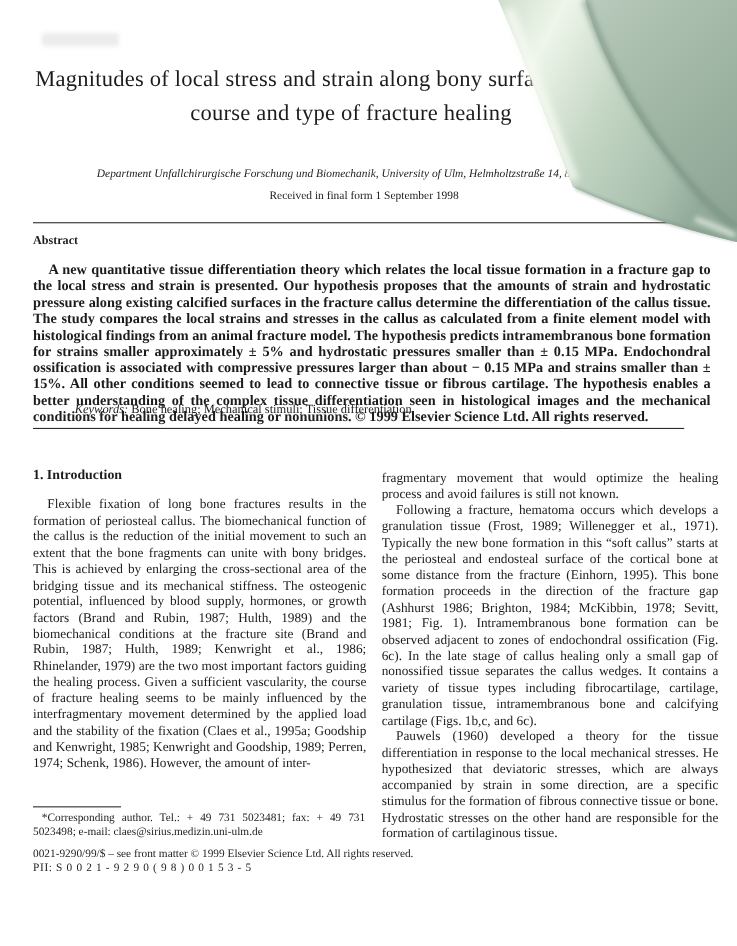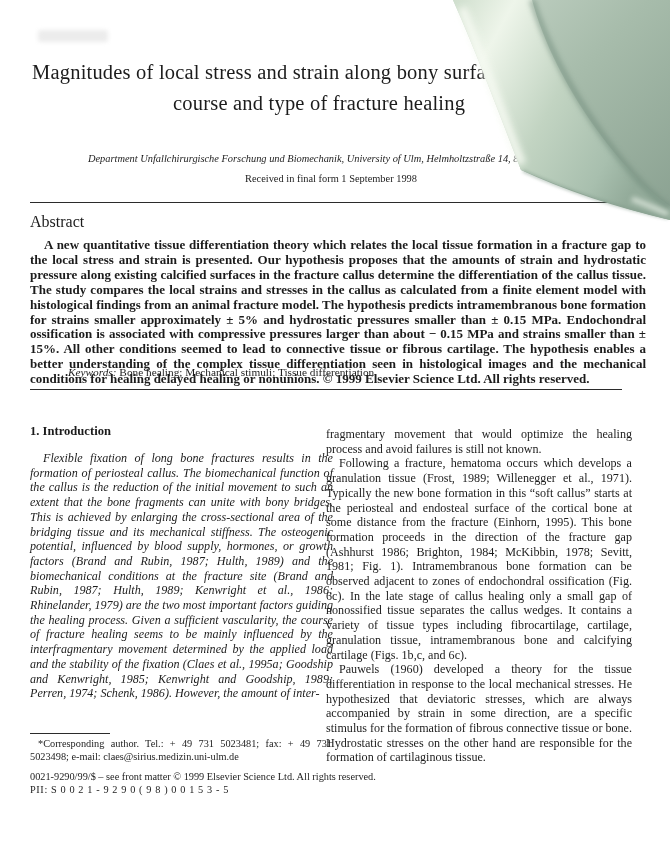--- a/index.html
+++ b/index.html
@@ -18,33 +18,33 @@
     background:#ececec;border-radius:3px;filter:blur(2px);
   }
   .title-line1{left:32px;top:61px;width:472px;font-size:20.5px;letter-spacing:.2px;}
   .title-line2{left:173px;top:92px;font-size:20.5px;letter-spacing:.2px;white-space:nowrap;text-align:center;}
   .authors{left:243px;top:127px;font-size:15.5px;white-space:nowrap;}
   .affiliation{left:88px;top:153px;width:432px;font-size:10.4px;font-style:italic;}
   .received{left:245px;top:173px;font-size:10.4px;white-space:nowrap;}
   .rule{height:1px;background:#2b2b2b;}
   .rule-top{left:30px;top:202px;width:630px;}
   .rule-kw{left:30px;top:389px;width:592px;}
-  .abstract-head{left:30px;top:213px;font-size:16px;font-weight:normal;}
+  .abstract-head{left:30px;top:213px;font-size:11px;font-weight:bold;}
   .abstract-body{
     left:30px;top:238px;width:616px;
     font-size:13px;line-height:14.9px;text-align:justify;text-indent:14px;font-weight:bold;
   }
   .keywords{left:30px;top:366px;font-size:11.3px;white-space:nowrap;}
   .keywords .kw-label{font-style:italic;margin-left:38px;}
   .intro-head{left:30px;top:424px;font-size:12.6px;font-weight:bold;text-align:center;}
   .col{font-size:12.1px;line-height:14.7px;text-align:justify;}
   .col p{margin:0;}
   .col p.indent{text-indent:13px;}
-  .col-left{left:30px;top:451px;width:303px;font-style:italic;}
-  .col-right{left:326px;top:427px;width:306px;}
+  .col-left{left:30px;top:451px;width:303px;}
+  .col-right{left:347px;top:427px;width:306px;}
   .footnote-rule{left:30px;top:733px;width:80px;height:1px;background:#2b2b2b;}
   .footnote{
     left:30px;top:738px;width:302px;
     font-size:10.3px;line-height:12.7px;text-align:justify;text-indent:8px;
   }
   .imprint1{left:30px;top:771px;font-size:10.3px;white-space:nowrap;font-family:Liberation Serif, serif;}
   .imprint2{left:30px;top:784px;font-size:10.3px;letter-spacing:.6px;white-space:nowrap;}
   .curl{
     position:absolute;top:0;right:0;width:270px;height:236px;
     pointer-events:none;

